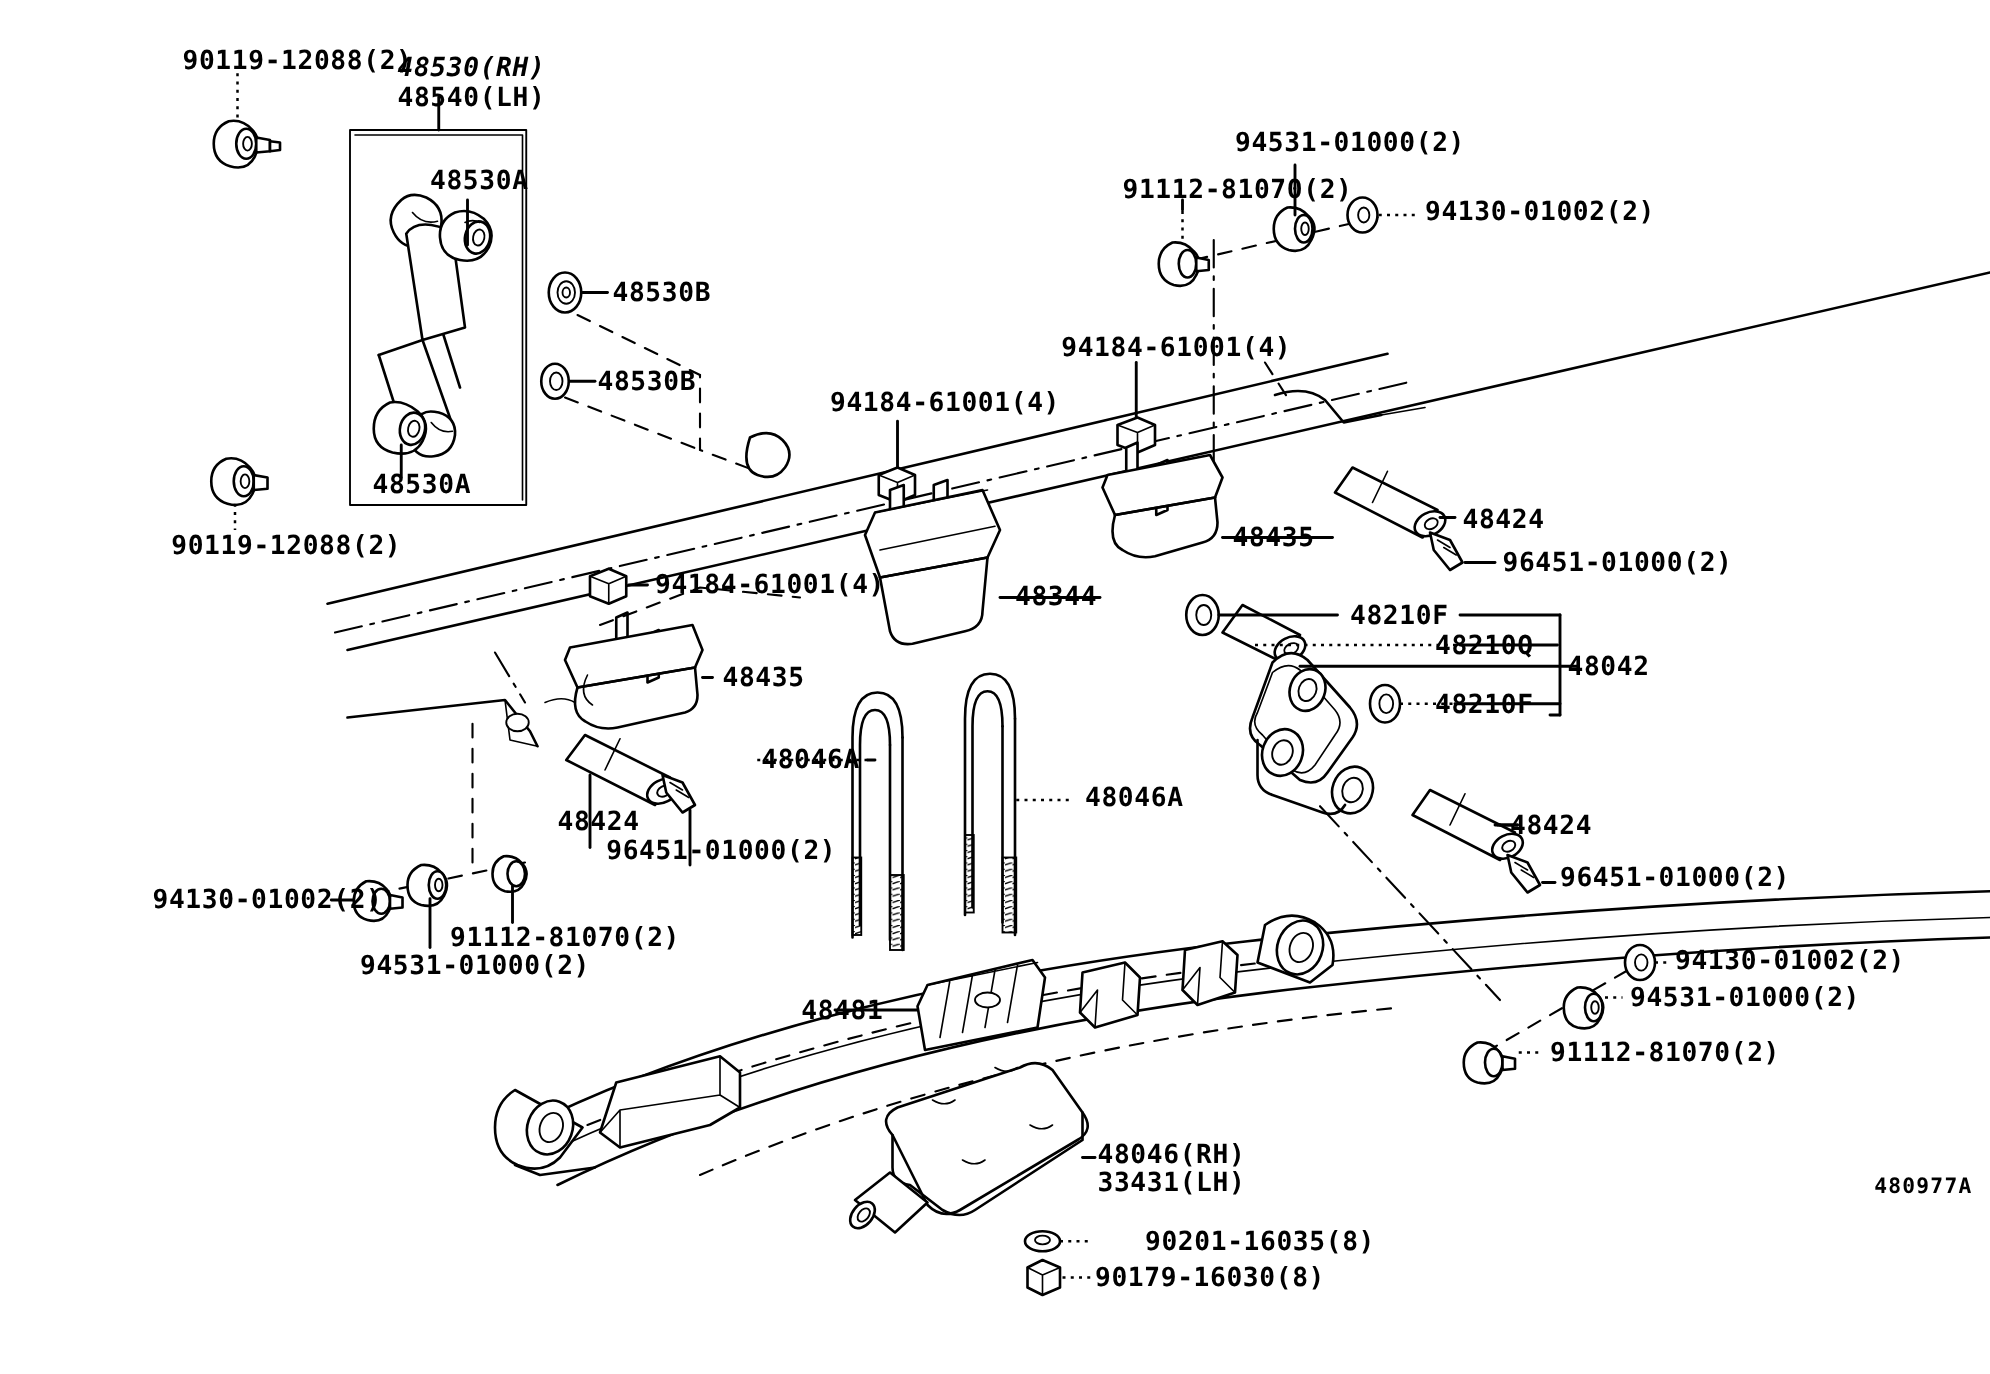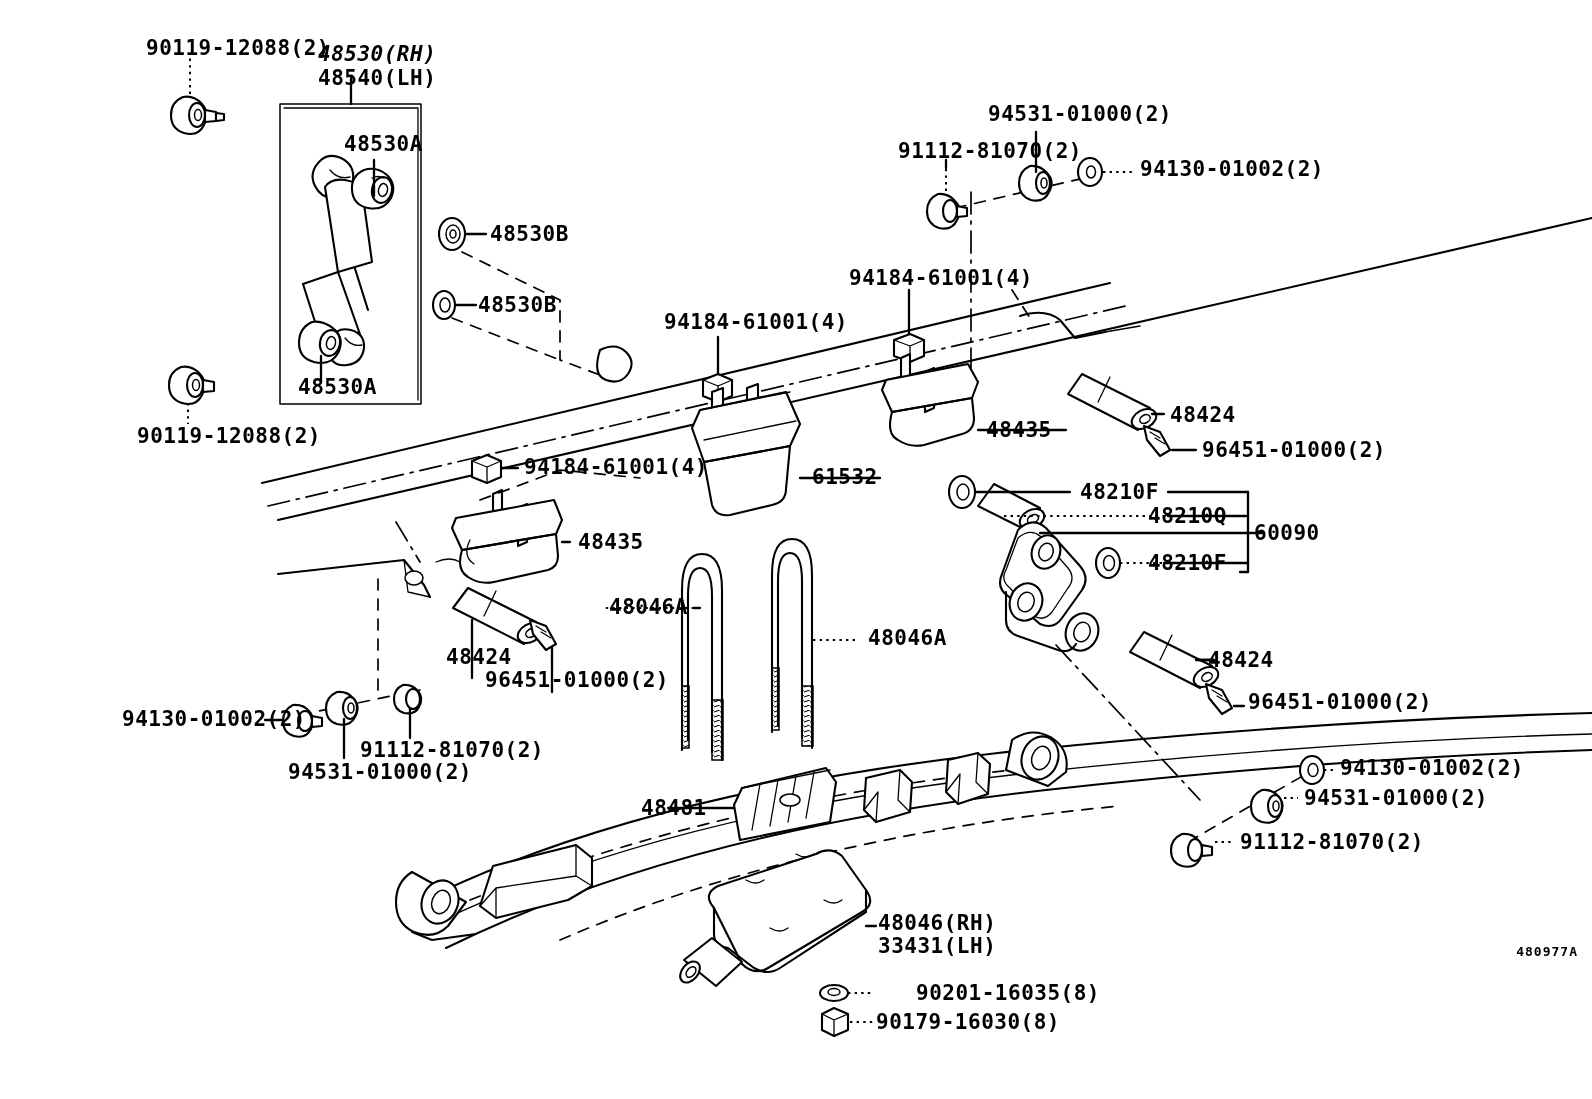--- a/index.html
+++ b/index.html
@@ -3,21 +3,21 @@
 <meta charset="utf-8">
 <style>
   html,body{margin:0;padding:0;background:#ffffff;}
   body{width:1592px;height:1099px;position:relative;overflow:hidden;
        font-family:"DejaVu Sans Mono","Liberation Mono",monospace;}
   #stage{position:absolute;left:0;top:0;width:1592px;height:971px;}
   svg.art{position:absolute;left:0;top:0;width:1592px;height:1099px;}
   .lbl{position:absolute;white-space:pre;color:#000;
        font-family:"DejaVu Sans Mono","Liberation Mono",monospace;
        font-weight:bold;font-size:21px;letter-spacing:0.5px;line-height:25px;}
-  .diagid{position:absolute;right:14px;bottom:12px;font-size:13px;font-weight:bold;
+  .diagid{position:absolute;right:14px;bottom:12px;font-size:17px;font-weight:bold;
           font-family:"DejaVu Sans Mono","Liberation Mono",monospace;color:#000;
           letter-spacing:1px;}
 </style>
 </head>
 <body>
 
 <div id="stage">
 
 <svg class="art" viewBox="0 0 1592 1099">
   <defs>
@@ -382,32 +382,32 @@
 <div class="lbl" style="left:137px;top:424px;">90119-12088(2)</div>
 
 <div class="lbl" style="left:988px;top:102px;">94531-01000(2)</div>
 <div class="lbl" style="left:898px;top:139px;">91112-81070(2)</div>
 <div class="lbl" style="left:1140px;top:157px;">94130-01002(2)</div>
 
 <div class="lbl" style="left:849px;top:266px;">94184-61001(4)</div>
 <div class="lbl" style="left:664px;top:310px;">94184-61001(4)</div>
 <div class="lbl" style="left:524px;top:455px;">94184-61001(4)</div>
 
-<div class="lbl" style="left:812px;top:465px;">61532</div>
+<div class="lbl" style="left:812px;top:465px;">48344</div>
 <div class="lbl" style="left:986px;top:418px;">48435</div>
 <div class="lbl" style="left:578px;top:530px;">48435</div>
 
 <div class="lbl" style="left:1170px;top:403px;">48424</div>
 <div class="lbl" style="left:1202px;top:438px;">96451-01000(2)</div>
 <div class="lbl" style="left:446px;top:645px;">48424</div>
 <div class="lbl" style="left:485px;top:668px;">96451-01000(2)</div>
 
 <div class="lbl" style="left:1080px;top:480px;">48210F</div>
 <div class="lbl" style="left:1148px;top:504px;">48210Q</div>
-<div class="lbl" style="left:1254px;top:521px;">60090</div>
+<div class="lbl" style="left:1254px;top:521px;">48042</div>
 <div class="lbl" style="left:1148px;top:551px;">48210F</div>
 
 <div class="lbl" style="left:1208px;top:648px;">48424</div>
 <div class="lbl" style="left:1248px;top:690px;">96451-01000(2)</div>
 
 <div class="lbl" style="left:609px;top:595px;">48046A</div>
 <div class="lbl" style="left:868px;top:626px;">48046A</div>
 
 <div class="lbl" style="left:122px;top:707px;">94130-01002(2)</div>
 <div class="lbl" style="left:360px;top:738px;">91112-81070(2)</div>

